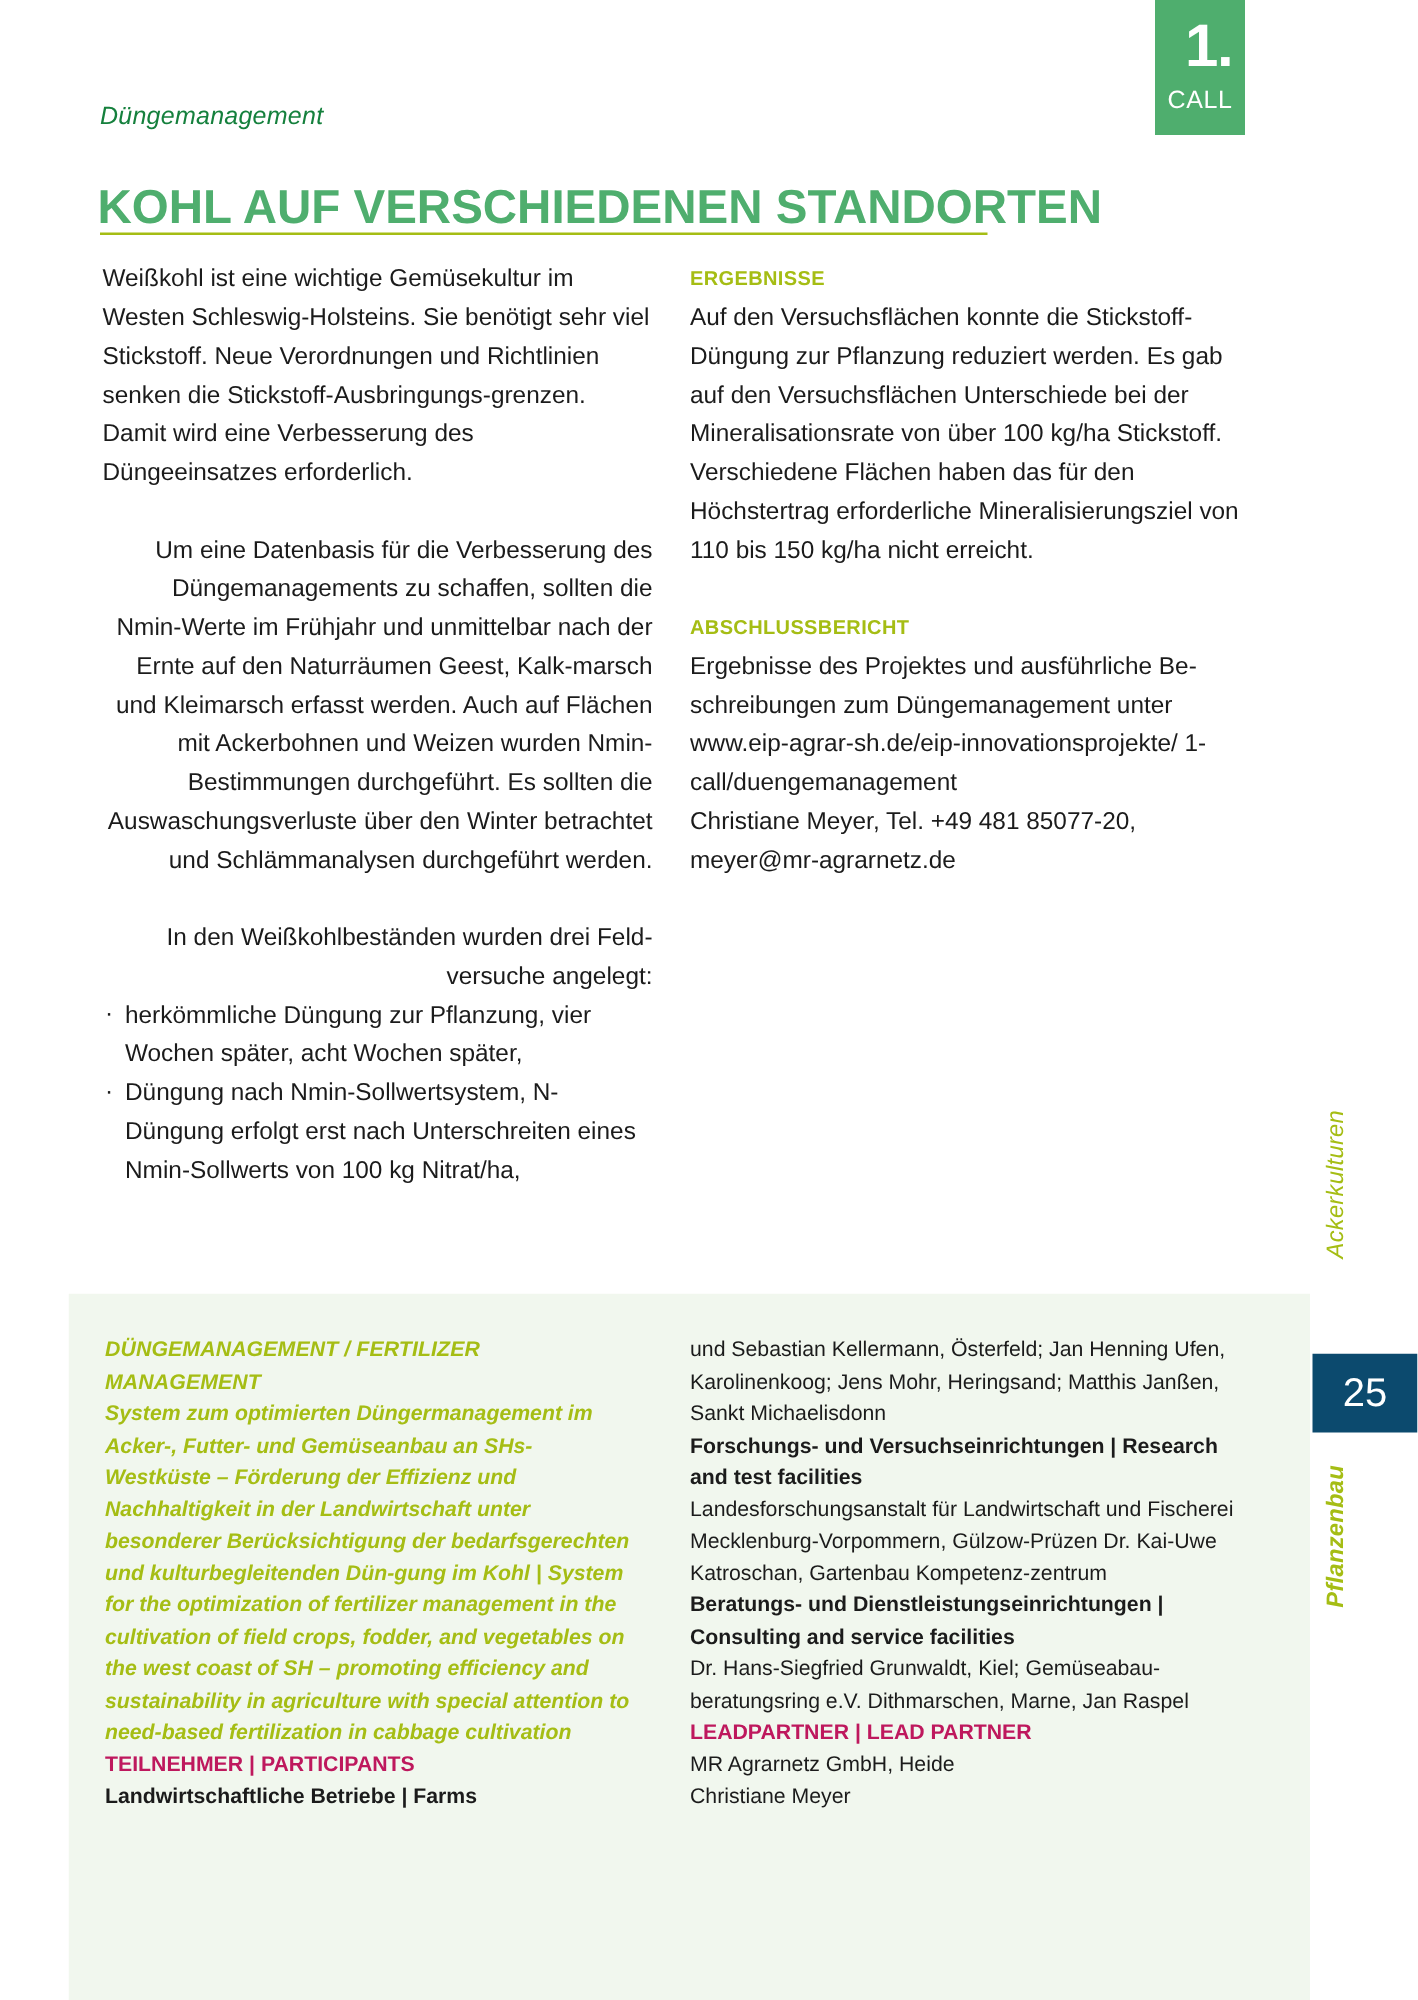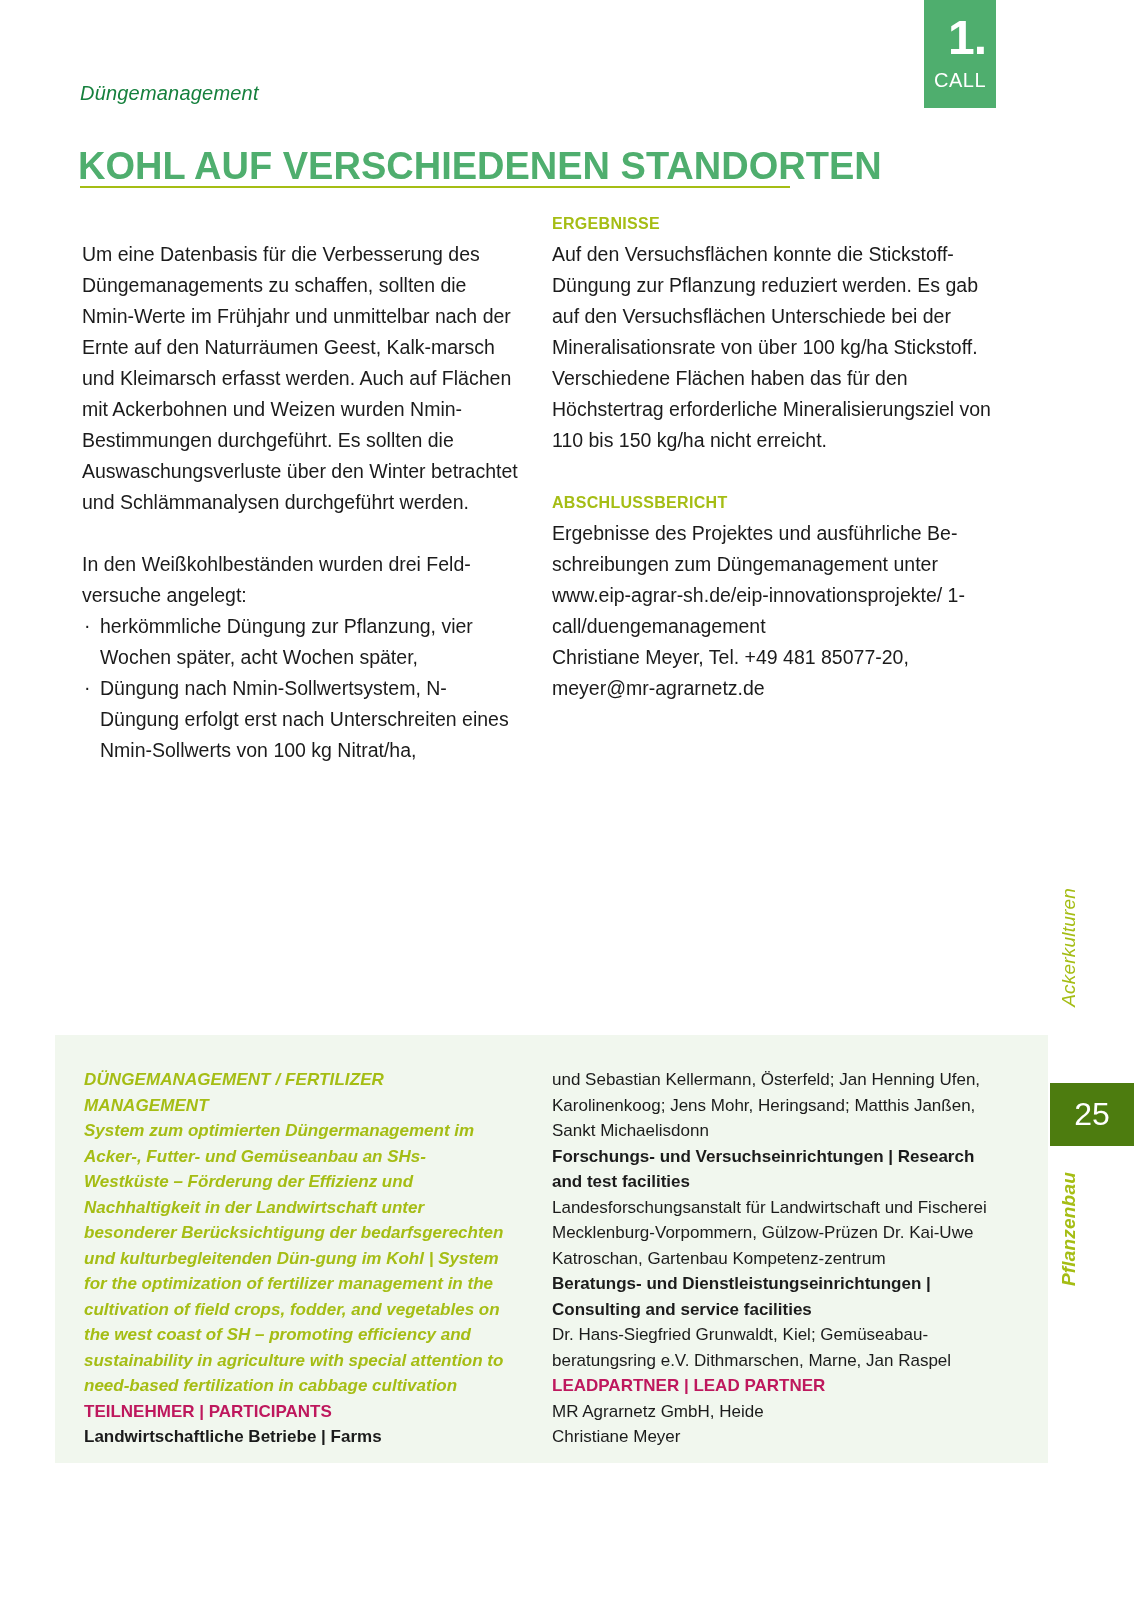--- a/index.html
+++ b/index.html
@@ -82,21 +82,21 @@
     position: absolute;
     top: 208px;
     font-size: 19.5px;
     line-height: 31px;
     color: #1b1b1b;
   }
   .col-left  { left: 82px;  width: 440px; }
   .col-right { left: 552px; width: 450px; }
 
   .col p { margin: 0 0 0 0; }
-  .col p.gap { margin-top: 31px; }
+  .col p.gap { margin-top: 31px; text-align: right; }
 
   .sec-head {
     color: #a5bd14;
     font-weight: bold;
     font-size: 16px;
     letter-spacing: 0.3px;
     margin: 0;
   }
   .sec-head.spaced { margin-top: 31px; }
 
@@ -131,35 +131,35 @@
   }
   .side-label.top    { left: 1058px; top: 888px;  }
   .side-label.bottom { left: 1058px; top: 1172px; font-weight: bold; }
 
   .page-number {
     position: absolute;
     left: 1050px;
     top: 1083px;
     width: 84px;
     height: 63px;
-    background: #4d7c0f;
+    background: #0c4a6e;
     color: #ffffff;
     font-size: 32px;
     display: flex;
     align-items: center;
     justify-content: center;
   }
 
   
   .footer {
     position: absolute;
     left: 55px;
     top: 1035px;
     width: 993px;
-    height: 428px;
+    height: 565px;
     background: #f1f7ee;
   }
   .footer-col {
     position: absolute;
     top: 32px;
     font-size: 17px;
     line-height: 25.5px;
     color: #1b1b1b;
   }
   .footer-col-left  { left: 29px;  width: 420px; }
@@ -190,20 +190,21 @@
 <div class="call-badge">
   <span class="num">1.</span>
   <span class="word">CALL</span>
 </div>
 
 <div class="kicker">Düngemanagement</div>
 <h1 class="page-title">KOHL AUF VERSCHIEDENEN STANDORTEN</h1>
 <div class="title-rule"></div>
 
 <div class="col col-left">
+  <p>Weißkohl ist eine wichtige Gemüsekultur im Westen Schleswig-Holsteins. Sie benötigt sehr viel Stickstoff. Neue Verordnungen und Richtlinien senken die Stickstoff-Ausbringungs-grenzen. Damit wird eine Verbesserung des Düngeeinsatzes erforderlich.</p>
   <p class="gap">Um eine Datenbasis für die Verbesserung des Düngemanagements zu schaffen, sollten die Nmin-Werte im Frühjahr und unmittelbar nach der Ernte auf den Naturräumen Geest, Kalk-marsch und Kleimarsch erfasst werden. Auch auf Flächen mit Ackerbohnen und Weizen wurden Nmin-Bestimmungen durchgeführt. Es sollten die Auswaschungsverluste über den Winter betrachtet und Schlämmanalysen durchgeführt werden.</p>
   <p class="gap">In den Weißkohlbeständen wurden drei Feld-versuche angelegt:</p>
   <ul class="bullets">
     <li>herkömmliche Düngung zur Pflanzung, vier Wochen später, acht Wochen später,</li>
     <li>Düngung nach Nmin-Sollwertsystem, N-Düngung erfolgt erst nach Unterschreiten eines Nmin-Sollwerts von 100 kg Nitrat/ha,</li>
   </ul>
 </div>
 
 <div class="col col-right">
   <p class="sec-head">ERGEBNISSE</p>

